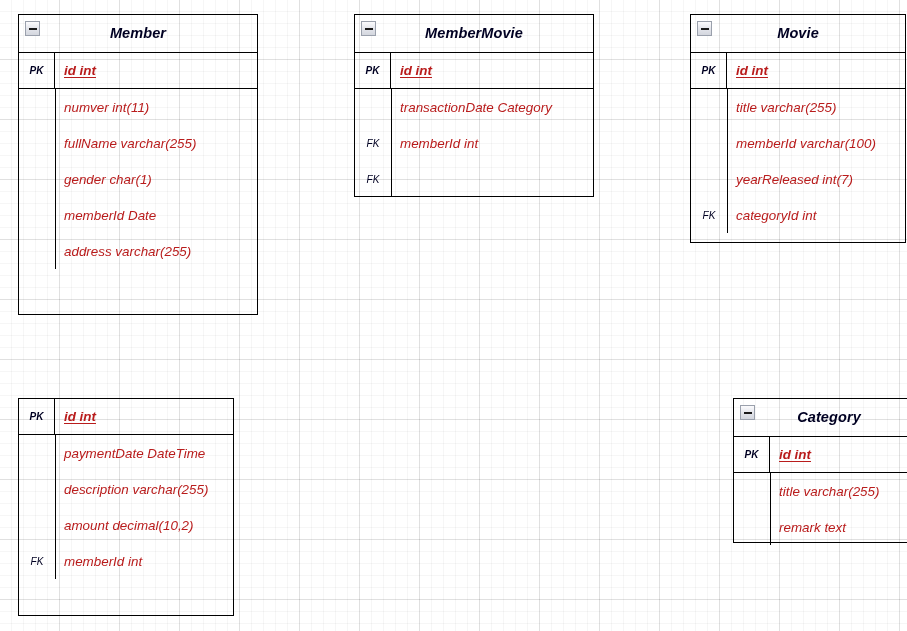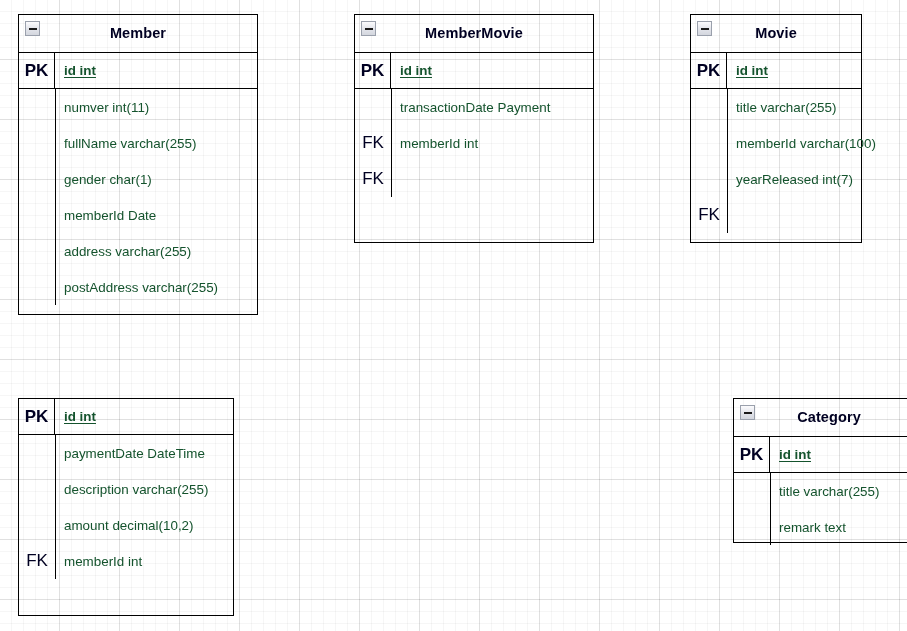--- a/index.html
+++ b/index.html
@@ -19,20 +19,21 @@
       linear-gradient(to bottom, rgba(0,0,0,0.035) 1px, transparent 1px);
     background-size: 60px 60px, 60px 60px, 12px 12px, 12px 12px;
     background-position: -1px -1px, -1px -1px, -1px -1px, -1px -1px;
     font-family: "Liberation Sans", sans-serif;
     -webkit-font-smoothing: antialiased;
   }
 
   #canvas {
     position: absolute;
     inset: 0;
+    font-style: italic;
   }
 
   
   .entity {
     position: absolute;
     border: 1.6px solid #000000;
     box-sizing: border-box;
     background: transparent;
     color: #000022;
   }
@@ -87,33 +88,33 @@
   .pk-row .keycell {
     border-right: 1.6px solid #000000;
     box-sizing: border-box;
   }
 
   .keycell {
     flex: 0 0 auto;
     display: flex;
     align-items: center;
     justify-content: center;
-    font-size: 17px;
+    font-size: 10px;
     font-weight: bold;
     color: #000022;
     box-sizing: border-box;
   }
 
   .fieldcell {
     flex: 1 1 auto;
     display: flex;
     align-items: center;
     padding-left: 9px;
     font-size: 13.4px;
-    color: #14532d;
+    color: #b91c1c;
     box-sizing: border-box;
     white-space: nowrap;
   }
 
   .pk-row .fieldcell {
     font-weight: bold;
   }
   .pk-row .fieldcell span {
     text-decoration: underline;
     text-underline-offset: 2px;
@@ -177,53 +178,49 @@
           <div class="fieldcell">gender char(1)</div>
         </div>
         <div class="attr-row">
           <div class="keycell" style="flex-basis: 36px; width: 36px;"></div>
           <div class="fieldcell">memberId Date</div>
         </div>
         <div class="attr-row">
           <div class="keycell" style="flex-basis: 36px; width: 36px;"></div>
           <div class="fieldcell">address varchar(255)</div>
         </div>
-        <div class="attr-row">
-          <div class="keycell" style="flex-basis: 36px; width: 36px;"></div>
-          <div class="fieldcell">postAddress varchar(255)</div>
-        </div>
-      </div>
-    </div>
-    <div class="entity" style="left: 354px; top: 14px; width: 240px; height: 229px;">
+      </div>
+    </div>
+    <div class="entity" style="left: 354px; top: 14px; width: 240px; height: 183px;">
       <div class="entity-header">
         <div class="collapse-icon"></div>
         <div class="entity-title">MemberMovie</div>
       </div>
       <div class="pk-row">
         <div class="keycell" style="flex-basis: 36px; width: 36px;">PK</div>
         <div class="fieldcell">
           <span>id int</span>
         </div>
       </div>
       <div class="entity-body">
         <div class="divider" style="left: 36px;"></div>
         <div class="attr-row">
           <div class="keycell" style="flex-basis: 36px; width: 36px;"></div>
-          <div class="fieldcell">transactionDate Payment</div>
+          <div class="fieldcell">transactionDate Category</div>
         </div>
         <div class="attr-row">
           <div class="keycell" style="flex-basis: 36px; width: 36px;">FK</div>
           <div class="fieldcell">memberId int</div>
         </div>
         <div class="attr-row">
           <div class="keycell" style="flex-basis: 36px; width: 36px;">FK</div>
         </div>
       </div>
     </div>
-    <div class="entity" style="left: 690px; top: 14px; width: 172px; height: 229px;">
+    <div class="entity" style="left: 690px; top: 14px; width: 216px; height: 229px;">
       <div class="entity-header">
         <div class="collapse-icon"></div>
         <div class="entity-title">Movie</div>
       </div>
       <div class="pk-row">
         <div class="keycell" style="flex-basis: 36px; width: 36px;">PK</div>
         <div class="fieldcell">
           <span>id int</span>
         </div>
       </div>
@@ -236,20 +233,21 @@
         <div class="attr-row">
           <div class="keycell" style="flex-basis: 36px; width: 36px;"></div>
           <div class="fieldcell">memberId varchar(100)</div>
         </div>
         <div class="attr-row">
           <div class="keycell" style="flex-basis: 36px; width: 36px;"></div>
           <div class="fieldcell">yearReleased int(7)</div>
         </div>
         <div class="attr-row">
           <div class="keycell" style="flex-basis: 36px; width: 36px;">FK</div>
+          <div class="fieldcell">categoryId int</div>
         </div>
       </div>
     </div>
     <div class="entity" style="left: 18px; top: 398px; width: 216px; height: 218px;">
       <div class="pk-row">
         <div class="keycell" style="flex-basis: 36px; width: 36px;">PK</div>
         <div class="fieldcell">
           <span>id int</span>
         </div>
       </div>

